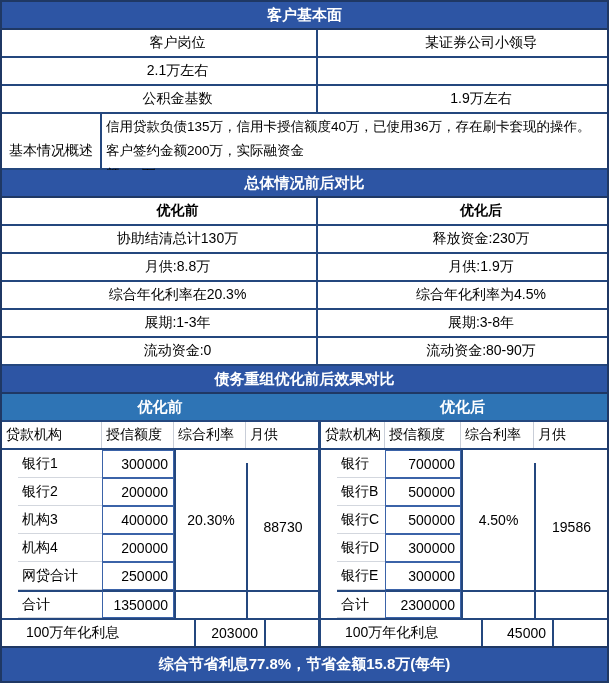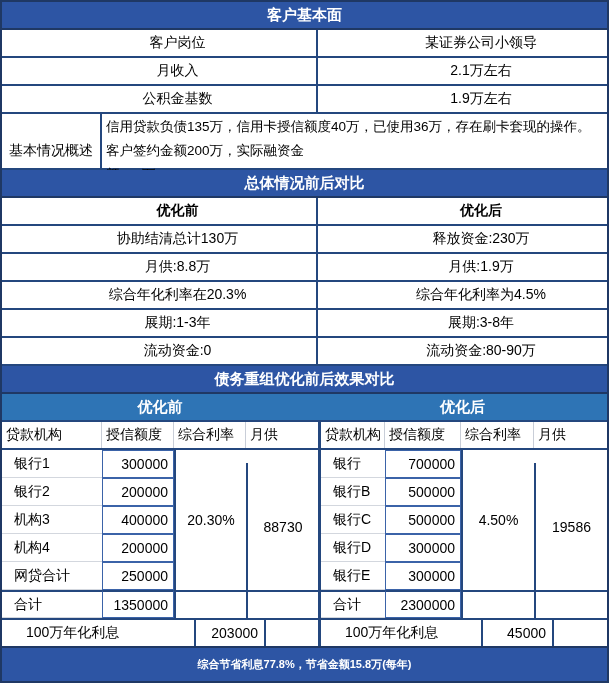--- a/index.html
+++ b/index.html
@@ -41,52 +41,51 @@
   .band > div { display: flex; align-items: center; justify-content: center; }
   .tables { flex: none; display: flex; }
   .stable { width: 316px; }
   .stable.right { width: 289px; border-left: 3px solid #24477e; }
   .thead { display: grid; height: 28px; border-bottom: 2px solid #24477e; }
   .stable.left  .thead, .stable.left  .tbody { grid-template-columns: 100px 72px 72px 72px; }
   .stable.right .thead, .stable.right .tbody { grid-template-columns: 64px 76px 73px 73px; }
   .th { display: flex; align-items: center; padding-left: 4px; border-right: 1px solid #c9ced8; }
   .th:last-child { border-right: none; }
   .tbody { display: grid; grid-auto-rows: 28px; }
-  .org { grid-column: 1; display: flex; align-items: center; padding-left: 12px; border-bottom: 1px solid #d3d7de; }
+  .org { grid-column: 1; display: flex; align-items: center; padding-left: 4px; border-bottom: 1px solid #d3d7de; margin-left: 16px; }
   .credit { grid-column: 2; display: flex; align-items: center; justify-content: flex-end; padding-right: 5px; border: 1px solid #3b63a8; }
   .merge3 { grid-column: 3; grid-row: 1 / span 5; border-left: 2px solid #24477e; display: flex; align-items: center; justify-content: center; }
   .merge4 { grid-column: 4; grid-row: 1 / span 5; border-left: 2px solid #24477e; display: flex; align-items: center; justify-content: center; margin-top: 13px; }
   .sep { border-top: 2px solid #24477e !important; }
   .empty3 { grid-column: 3; grid-row: 6; border-left: 2px solid #24477e; border-top: 2px solid #24477e; }
   .empty4 { grid-column: 4; grid-row: 6; border-left: 2px solid #24477e; border-top: 2px solid #24477e; }
   .interest { display: grid; height: 28px; border-top: 2px solid #24477e; padding-left: 20px; }
   .stable.left  .interest { grid-template-columns: 172px 72px 72px; }
   .stable.right .interest { grid-template-columns: 140px 73px 73px; }
   .ilabel { display: flex; align-items: center; padding-left: 4px; }
   .ival { display: flex; align-items: center; justify-content: flex-end; padding-right: 6px; border-left: 2px solid #24477e; border-right: 2px solid #24477e; }
   .footer {
     margin-top: auto; flex: none; height: 35px;
-    background: #2d55a4; color: #fff; font-weight: bold; font-size: 11px;
+    background: #2d55a4; color: #fff; font-weight: bold; font-size: 15px;
     display: flex; align-items: center; justify-content: center;
     border-top: 2px solid #1f3864;
   }
 </style>
 </head>
 <body>
 
 <div class="page">
 
   <div class="bar">客户基本面</div>
 
   <div class="row2">
     <div class="cell">客户岗位</div>
     <div class="cell">某证券公司小领导</div>
   </div>
   <div class="row2">
-    <div class="cell">月收入</div>
     <div class="cell">2.1万左右</div>
   </div>
   <div class="row2">
     <div class="cell">公积金基数</div>
     <div class="cell">1.9万左右</div>
   </div>
 
   <div class="overview">
     <div class="olabel">基本情况概述</div>
     <div class="otext">信用贷款负债135万，信用卡授信额度40万，已使用36万，存在刷卡套现的操作。客户签约金额200万，实际融资金

